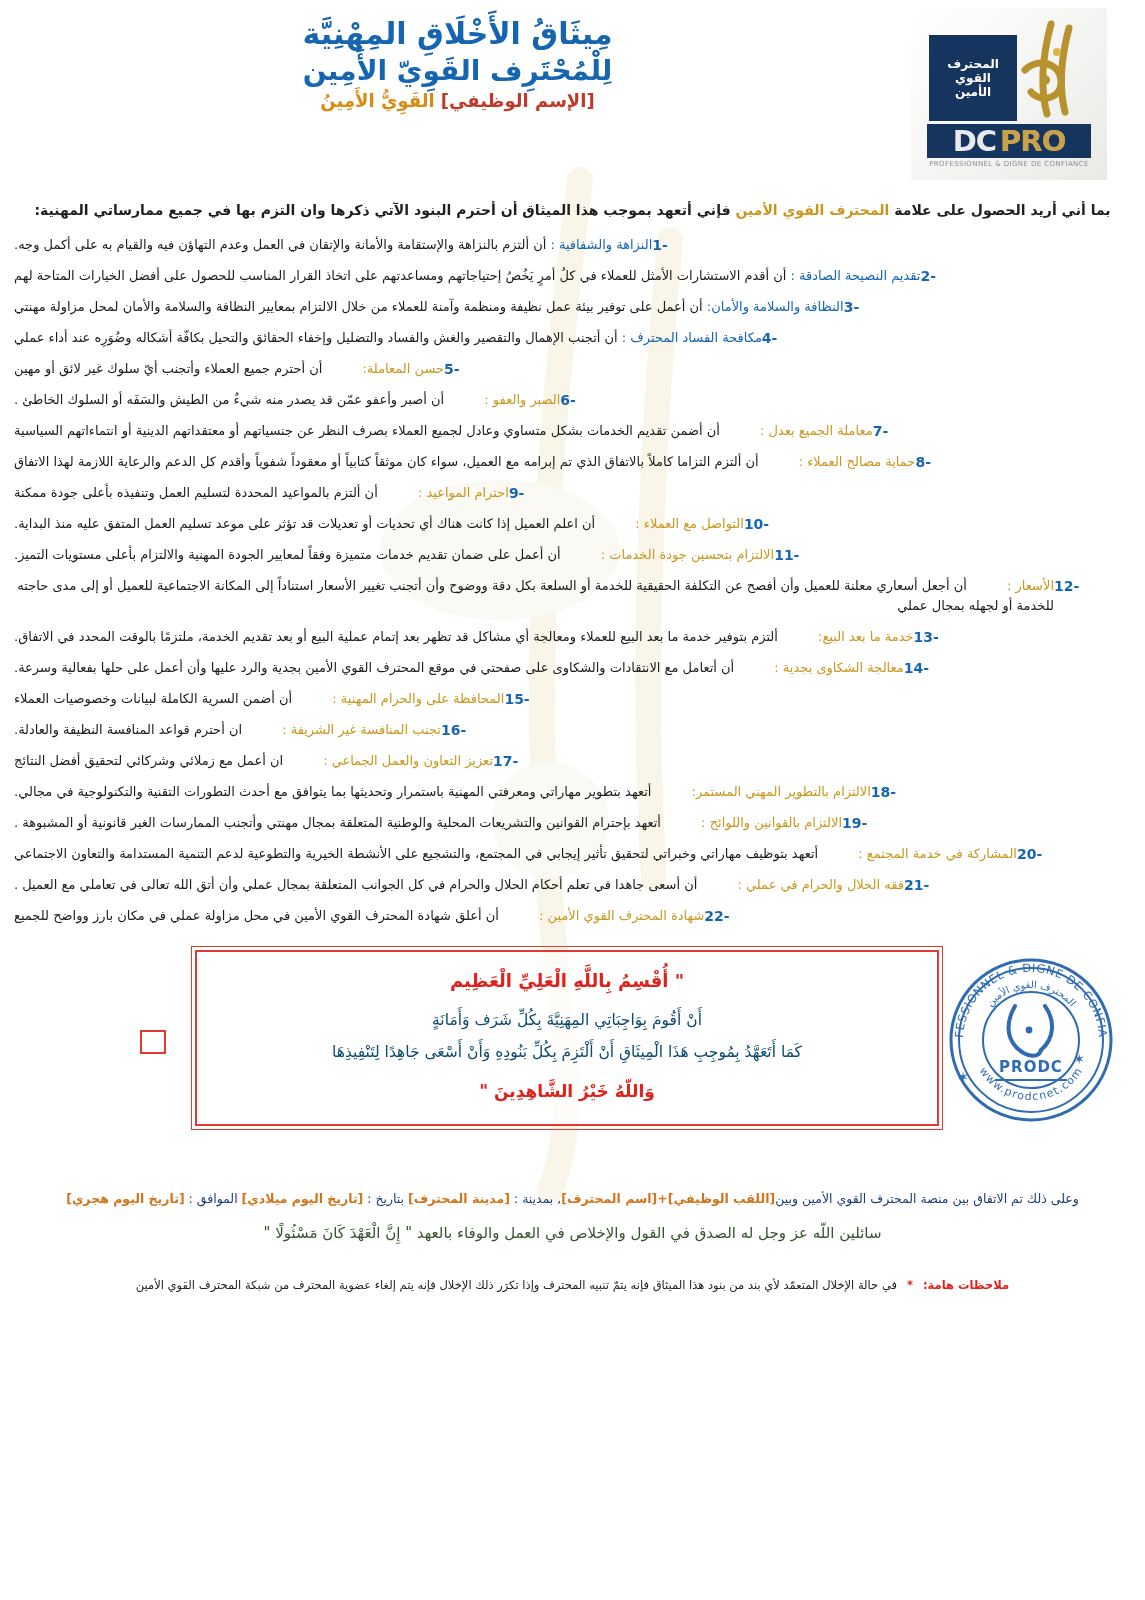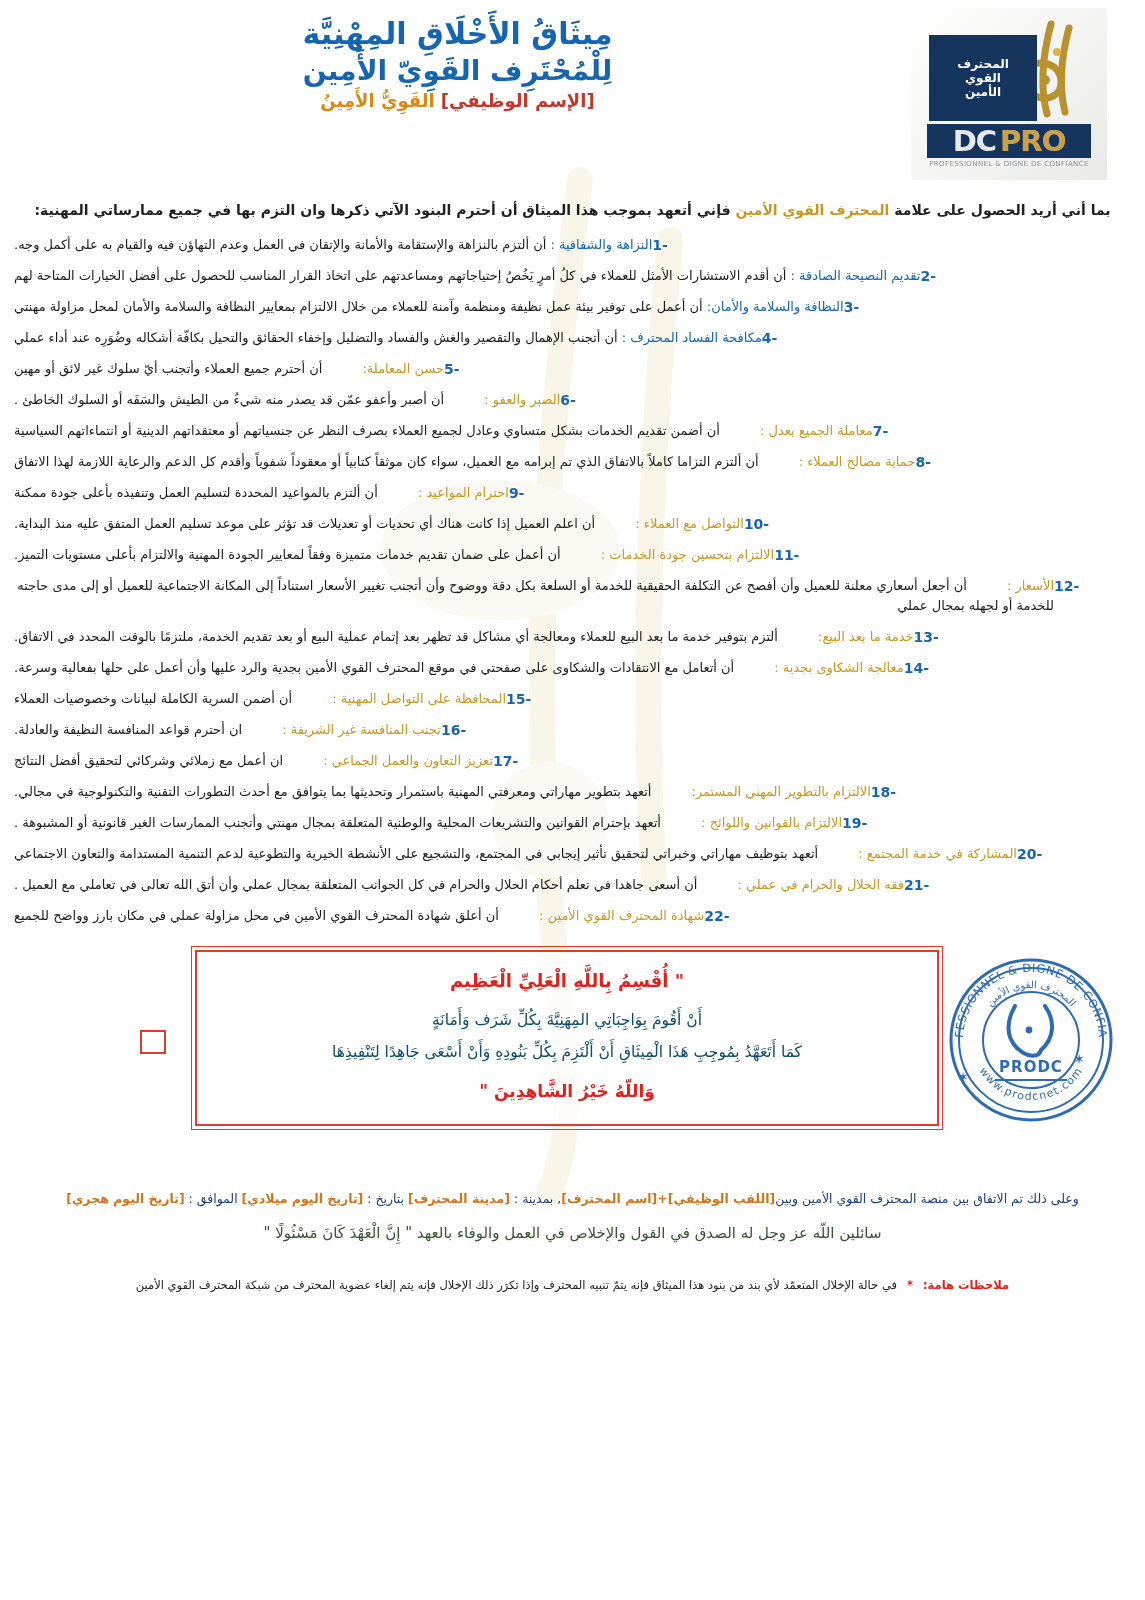--- a/index.html
+++ b/index.html
@@ -45,21 +45,21 @@
   }
   .logo-bg {
     position: absolute;
     inset: 0;
     background: linear-gradient(135deg,#ffffff 0%,#f4f4f2 55%,#e9e9e6 100%);
   }
   .logo-navy {
     position: absolute;
     left: 18px;
     top: 27px;
-    width: 108px;
+    width: 88px;
     height: 86px;
     background: #15355e;
     display: flex;
     flex-direction: column;
     align-items: center;
     justify-content: center;
     gap: 1px;
   }
   .logo-navy span {
     color: #ffffff;
@@ -382,21 +382,21 @@
         <div class="item">
           <div class="item-num">13-</div>
           <div class="item-body"><span class="item-title gold">خدمة ما بعد البيع: </span><span>ألتزم بتوفير خدمة ما بعد البيع للعملاء ومعالجة أي مشاكل قد تظهر بعد إتمام عملية البيع أو بعد تقديم الخدمة، ملتزمًا بالوقت المحدد في الاتفاق.</span></div>
         </div>
         <div class="item">
           <div class="item-num">14-</div>
           <div class="item-body"><span class="item-title gold">معالجة الشكاوى بجدية  : </span><span>أن أتعامل مع الانتقادات والشكاوى على صفحتي في موقع المحترف القوي الأمين بجدية والرد عليها وأن أعمل على حلها بفعالية وسرعة.</span></div>
         </div>
         <div class="item">
           <div class="item-num">15-</div>
-          <div class="item-body"><span class="item-title gold">المحافظة على التواصل المهنية : </span><span>أن أضمن السرية الكاملة لبيانات وخصوصيات العملاء</span></div>
+          <div class="item-body"><span class="item-title gold">المحافظة على والحرام المهنية : </span><span>أن أضمن السرية الكاملة لبيانات وخصوصيات العملاء</span></div>
         </div>
         <div class="item">
           <div class="item-num">16-</div>
           <div class="item-body"><span class="item-title gold">تجنب المنافسة غير الشريفة : </span><span>ان أحترم قواعد المنافسة النظيفة والعادلة.</span></div>
         </div>
         <div class="item">
           <div class="item-num">17-</div>
           <div class="item-body"><span class="item-title gold">تعزيز التعاون والعمل الجماعي : </span><span>ان أعمل مع زملائي وشركائي لتحقيق أفضل النتائج</span></div>
         </div>
         <div class="item">

